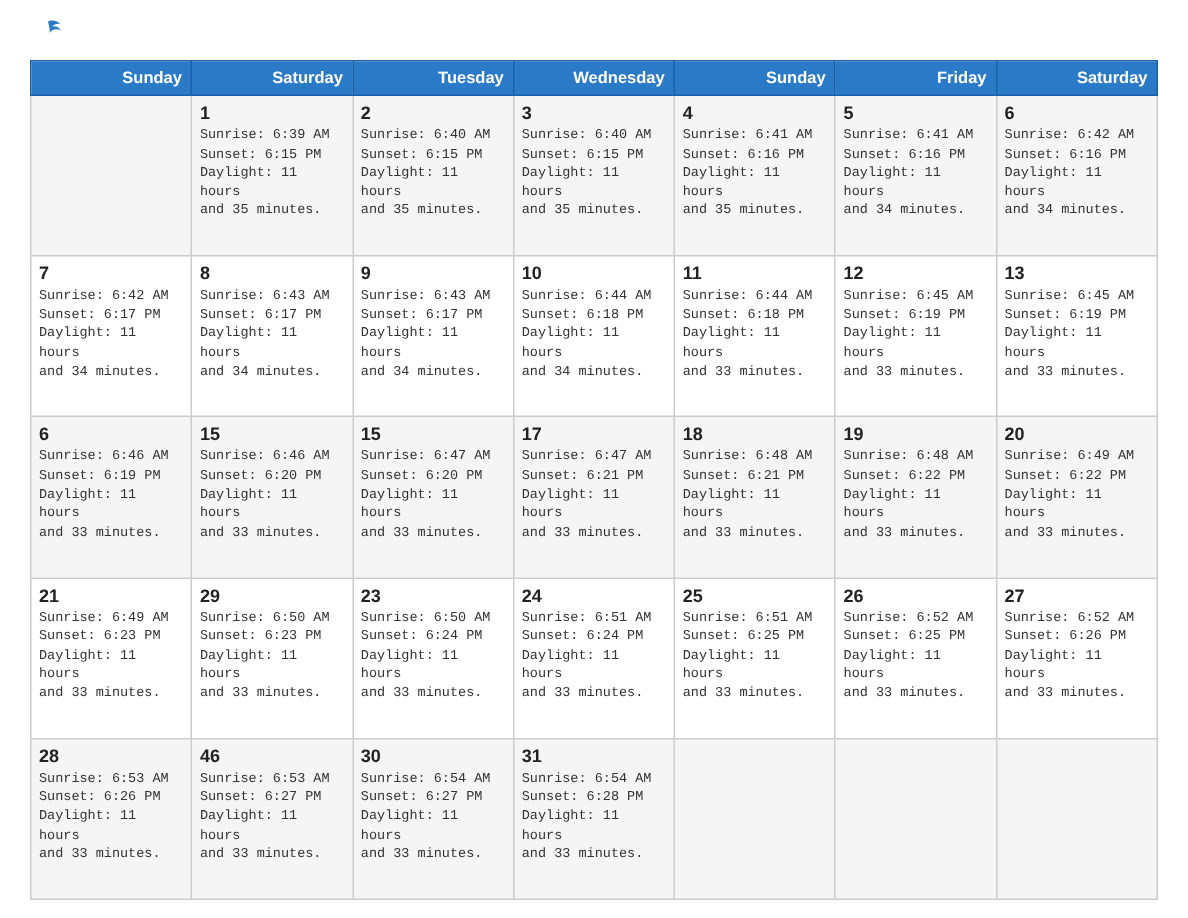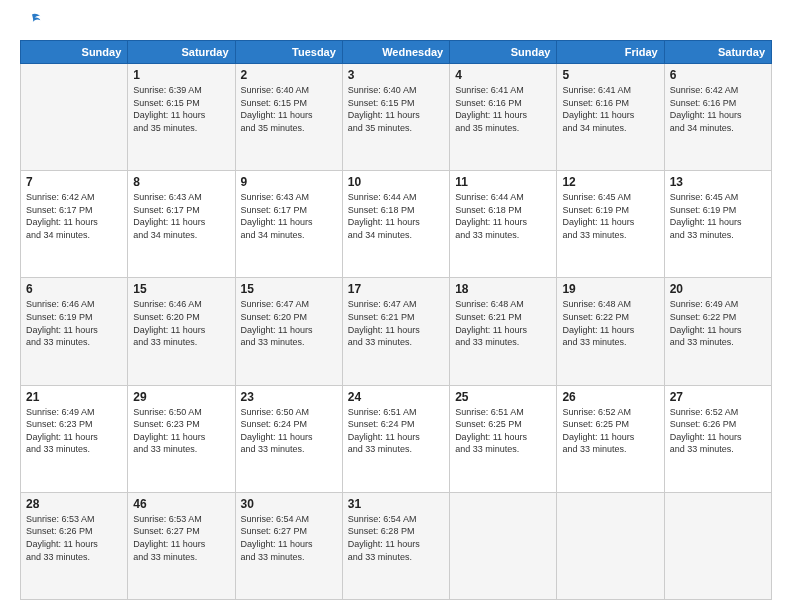--- a/index.html
+++ b/index.html
@@ -86,20 +86,21 @@
       font-size: 12px;
       font-weight: bold;
       color: #222;
       display: block;
       margin-bottom: 2px;
     }
     .day-info {
       font-size: 9px;
       color: #333;
       line-height: 1.4;
+      font-family: Liberation Mono, monospace;
     }
     .empty-cell {
       background: #fafafa;
     }
     .row-shaded td {
       background-color: #f5f5f5;
     }
   </style>
 </head>
 <body>

